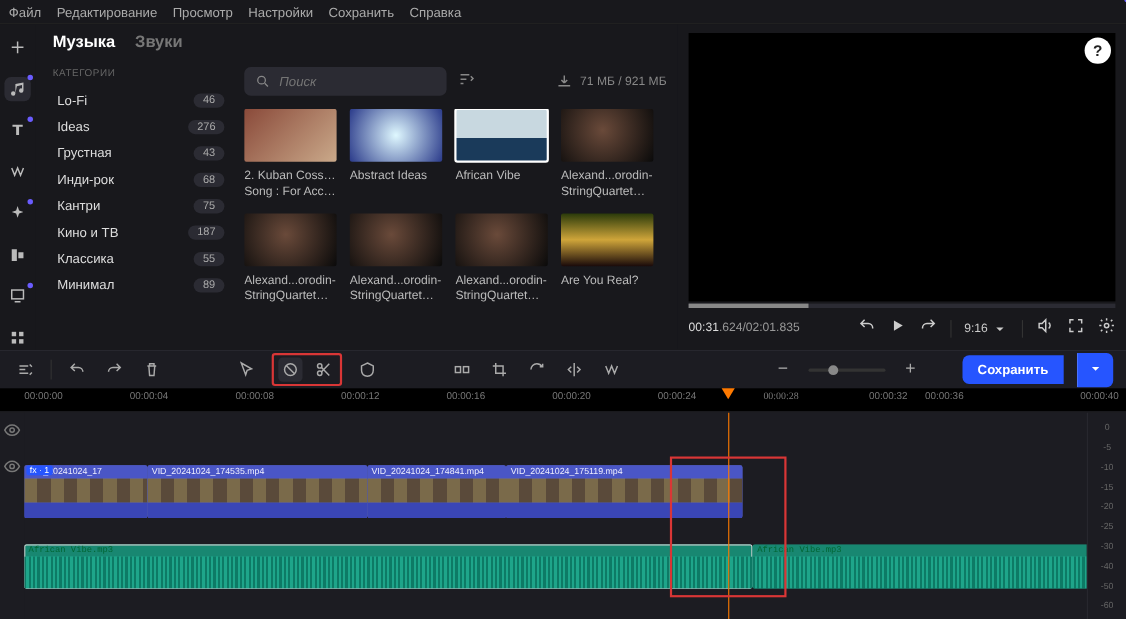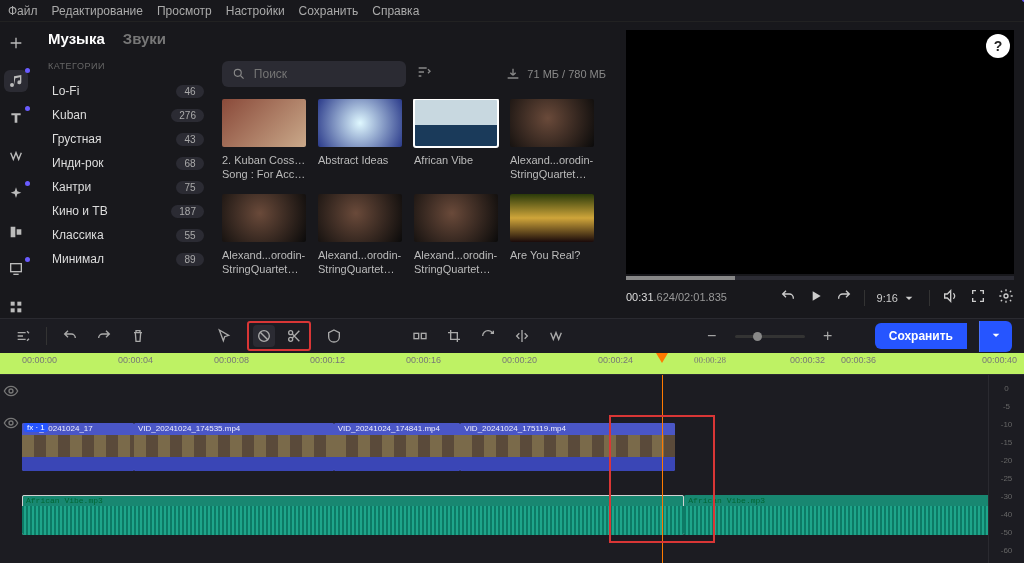--- a/index.html
+++ b/index.html
@@ -24,21 +24,21 @@
 
 .lib-body { display: flex; flex: 1; overflow: hidden; }
 .cat-col { width: 160px; }
 .cat-head { font-size: 9px; letter-spacing: 0.5px; color: #666; margin-bottom: 8px; }
 .cat-item { display: flex; justify-content: space-between; align-items: center; font-size: 12px; padding: 5px 4px; color: #ddd; cursor: pointer; }
 .cat-item .badge { background: #2b2b33; color: #aaa; border-radius: 10px; padding: 1px 8px; font-size: 10px; min-width: 28px; text-align: center; }
 
 .grid-col { flex: 1; padding-left: 14px; display: flex; flex-direction: column; }
 .grid-top { display: flex; align-items: center; gap: 10px; margin-bottom: 12px; }
 .searchbox { flex: 0 0 184px; display: flex; align-items: center; background: #2b2b33; border-radius: 6px; padding: 5px 10px; gap: 8px; }
-.searchbox input { background: transparent; border: none; outline: none; color: #14b8a6; font-size: 12px; width: 100%; }
+.searchbox input { background: transparent; border: none; outline: none; color: #14b8a6; font-size: 12px; width: 100%; font-style: italic; }
 .sort-ic { color: #888; }
 .dl-status { margin-left: auto; display: flex; align-items: center; gap: 6px; color: #888; font-size: 11px; }
 
 .cards { display: flex; flex-wrap: wrap; gap: 12px; overflow: hidden; }
 .card { width: 84px; font-size: 11px; color: #bbb; }
 .card .thumb { width: 84px; height: 48px; background: #333; border-radius: 2px; margin-bottom: 6px; background-size: cover; background-position: center; }
 .card.selected .thumb { outline: 2px solid #fff; outline-offset: -1px; }
 .card .name { white-space: nowrap; overflow: hidden; text-overflow: ellipsis; line-height: 1.3; }
 
 .preview { width: 408px; background: #18181c; padding: 8px 10px; position: relative; }
@@ -58,21 +58,21 @@
 .tl-toolbar .tbtn { width: 22px; height: 22px; display: flex; align-items: center; justify-content: center; color: #aaa; border-radius: 4px; }
 .tl-toolbar .tbtn[data-state="active"] { background: #2b2b33; }
 .tl-toolbar .vsep { width: 1px; height: 18px; background: #333; }
 .tl-toolbar .spacer { flex: 1; }
 .red-group { border: 2px solid #d93636; border-radius: 3px; padding: 2px 4px; display: flex; gap: 8px; }
 .savebtn { background: #2655ff; color: #fff; border: none; border-radius: 6px 0 0 6px; padding: 6px 14px; font-size: 12px; font-weight: 600; cursor: pointer; }
 .savebtn-dd { background: #2655ff; color: #fff; border: none; border-left: 1px solid #4a72ff; border-radius: 0 6px 6px 0; padding: 6px 8px; cursor: pointer; }
 .zoom-track { width: 70px; height: 3px; background: #333; border-radius: 2px; position: relative; }
 .zoom-track::after { content: ''; position: absolute; left: 18px; top: -3px; width: 9px; height: 9px; background: #888; border-radius: 50%; }
 
-.ruler { height: 22px; position: relative; background: #bef264; font-size: 9px; color: #777; border-bottom: 1px solid #2a2a30; }
+.ruler { height: 22px; position: relative; background: #000000; font-size: 9px; color: #777; border-bottom: 1px solid #2a2a30; }
 .ruler .tick { position: absolute; top: 2px; }
 .ruler .playhead { position: absolute; top: 0; width: 0; height: 0; border-left: 6px solid transparent; border-right: 6px solid transparent; border-top: 10px solid #ff7a00; transform: translateX(-6px); }
 
 .tracks { flex: 1; position: relative; background: #1c1c22; overflow: hidden; }
 .trk-head { width: 22px; position: absolute; left: 0; top: 0; bottom: 0; background: #1c1c22; z-index: 4; display: flex; flex-direction: column; gap: 12px; padding-top: 8px; align-items: center; color: #777; }
 .clip-row { position: absolute; left: 22px; right: 28px; }
 
 .video-row { top: 48px; height: 48px; }
 .vclip { position: absolute; top: 0; height: 48px; background: #5a66d6; border-radius: 2px; overflow: hidden; }
 .vclip .vlabel { position: absolute; top: 0; left: 0; right: 0; height: 12px; background: #4a56c6; color: #eef; font-size: 8px; padding: 0 4px; white-space: nowrap; overflow: hidden; line-height: 12px; }
@@ -164,21 +164,21 @@
       </div>
     <div class="lib-body">
       <div class="cat-col">
         <div class="cat-head">КАТЕГОРИИ</div>
         <div class="cat-items">
             <div class="cat-item">
               <span>Lo-Fi</span>
               <span class="badge">46</span>
             </div>
             <div class="cat-item">
-              <span>Kuban</span>
+              <span>Ideas</span>
               <span class="badge">276</span>
             </div>
             <div class="cat-item">
               <span>Грустная</span>
               <span class="badge">43</span>
             </div>
             <div class="cat-item">
               <span>Инди-рок</span>
               <span class="badge">68</span>
             </div>
@@ -209,21 +209,21 @@
               </svg>
             <input placeholder="Поиск" style="">
           </div>
           <span class="sort-ic"><svg viewBox="0 0 24 24" fill="none" stroke="currentColor" stroke-width="2">
                 <path d="M4 6h12M4 12h8M4 18h4M18 8l3 3-3 3"></path>
               </svg></span>
           <div class="dl-status">
             <svg viewBox="0 0 24 24" fill="none" stroke="#888" stroke-width="2">
                 <path d="M12 4v10m0 0l-4-4m4 4l4-4M4 18h16"></path>
               </svg>
-            <span>71 МБ / 780 МБ</span>
+            <span>71 МБ / 921 МБ</span>
           </div>
         </div>
         <div class="cards">
             <div class="card">
               <div class="thumb" style="background:linear-gradient(135deg,#8a4a3a,#caa98a)"></div>
               <div class="name">2. Kuban Cossack</div>
               <div class="name">Song : For Accor...</div>
             </div>
             <div class="card">
               <div class="thumb" style="background:radial-gradient(circle,#dff8ff,#2a3a8a)"></div>

